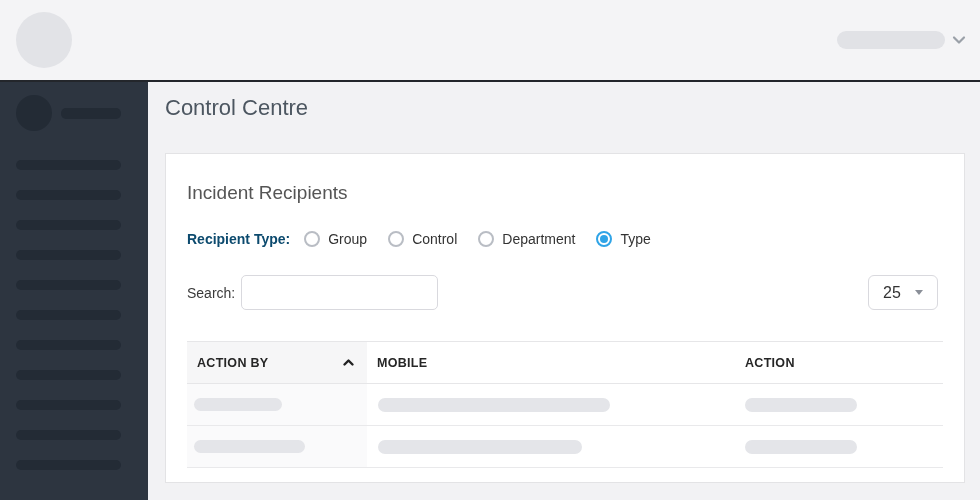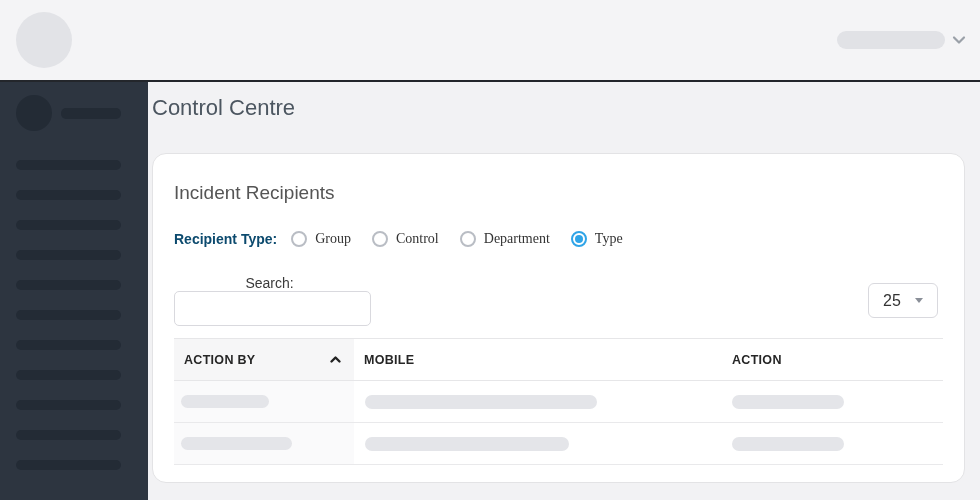--- a/index.html
+++ b/index.html
@@ -19,50 +19,50 @@
 
   
   .sidebar { width:148px; background:#2d3540; flex:none; padding:13px 0 0 16px; }
   .side-head { display:flex; align-items:center; gap:9px; }
   .side-circle { width:36px; height:36px; border-radius:50%; background:#232b35; flex:none; }
   .side-head-bar { width:60px; height:11px; border-radius:5px; background:#232b35; }
   .side-nav { margin-top:29px; }
   .side-bar { width:105px; height:10px; border-radius:5px; background:#232b35; margin-bottom:20px; }
 
   
-  .main { flex:1; padding:0 15px 0 4px; }
+  .main { flex:1; padding:0 15px 0 17px; }
   .page-title { font-size:22px; line-height:25px; font-weight:400; color:#4c5660; margin-top:13px; }
 
-  .card { margin-top:33px; background:#ffffff; border:1px solid #e3e3e5; border-radius:14px;
+  .card { margin-top:33px; background:#ffffff; border:1px solid #e3e3e5; border-radius:0;
     padding:28px 21px 23px 21px; height:330px; }
   .card-title { font-size:19px; font-weight:400; color:#555555; line-height:21px; }
 
   .filter-row { margin-top:26px; display:flex; align-items:center; height:20px; }
   .filter-label { font-size:14px; font-weight:700; color:#0c4a6e; margin-right:14px; }
   .radio-opt { display:flex; align-items:center; margin-right:21px; cursor:pointer; }
   .radio { width:16px; height:16px; border-radius:50%; border:2px solid #b9bdc4;
     background:#fff; flex:none; position:relative; }
   .radio.selected { border-color:#2fa4e7; }
   .radio.selected::after { content:""; position:absolute; left:2px; top:2px;
     width:8px; height:8px; border-radius:50%; background:#2fa4e7; }
-  .radio-text { font-size:14px; color:#333333; margin-left:8px;font-family:Liberation Serif, serif; }
+  .radio-text { font-size:14px; color:#333333; margin-left:8px; }
 
   .search-row { margin-top:26px; display:flex; align-items:center; justify-content:space-between; }
-  .search-left { display:flex; align-items:center;flex-direction:column; }
+  .search-left { display:flex; align-items:center; }
   .search-label { font-size:14px; color:#3a3a3a; margin-right:6px; }
   .search-input { width:197px; height:35px; border:1px solid #d9d9de; border-radius:5px;
     background:#fff; outline:none; padding:0 10px; font-size:14px; color:#333; }
   .pagesize { width:70px; height:35px; border:1px solid #d9d9de; border-radius:6px; background:#fff;
     display:flex; align-items:center; justify-content:center; gap:14px; cursor:pointer; margin-right:5px; }
   .pagesize-value { font-size:16px; color:#333333; }
   .caret-down { width:0; height:0; border-left:4px solid transparent; border-right:4px solid transparent;
     border-top:5px solid #8a8f98; }
 
   
-  .grid { margin-top:12px; width:100%; }
+  .grid { margin-top:31px; width:100%; }
   .grid-header { display:flex; border-top:1px solid #e6e6e8; border-bottom:1px solid #e6e6e8; height:43px; }
   .th { display:flex; align-items:center; font-size:12.5px; font-weight:700; color:#262626;
     letter-spacing:.3px; cursor:pointer; }
   .th-1 { width:180px; background:#f6f6f7; padding-left:10px; justify-content:space-between; }
   .th-2 { width:368px; padding-left:10px; }
   .th-3 { width:208px; padding-left:10px; }
   .sort-icon { margin-right:12px; width:13px; height:13px; display:block; }
   .grid-row { display:flex; height:42px; align-items:center; border-bottom:1px solid #e9e9eb; }
   .cell-1 { width:180px; background:#fafafb; padding-left:7px; height:100%; display:flex; align-items:center; }
   .cell-2 { width:368px; padding-left:11px; }

